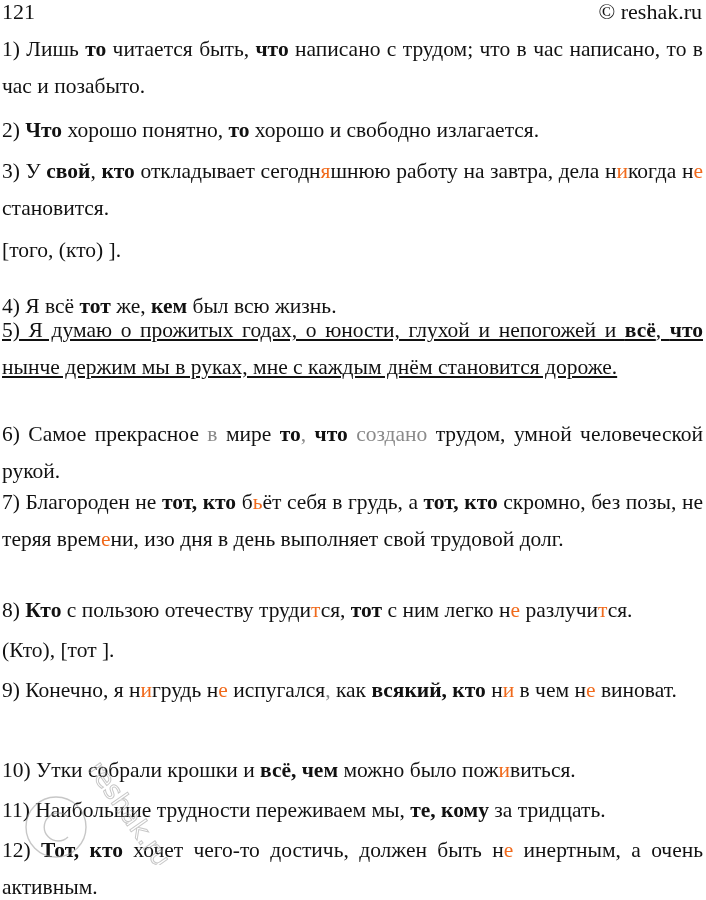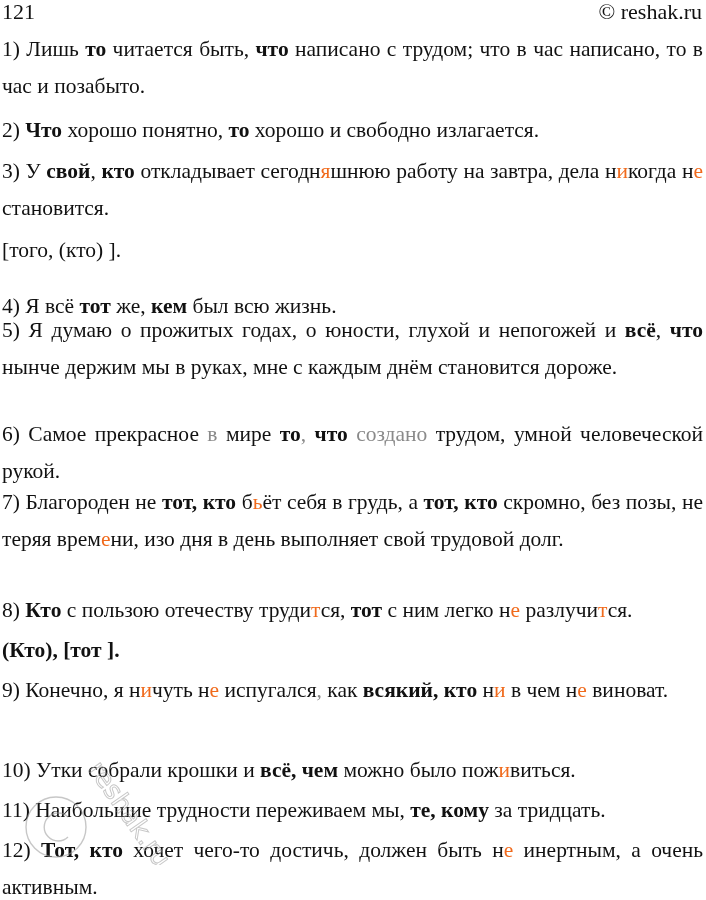--- a/index.html
+++ b/index.html
@@ -37,26 +37,26 @@
     <span class="num">121</span>
     <span class="site">© reshak.ru</span>
   </div>
 
   <div id="content">
       <div class="para" style="top: 31px;"><span>1) Лишь </span><span class="seg-bold">то</span><span> читается быть, </span><span class="seg-bold">что</span><span> написано с трудом; что в час написано, то в час и позабыто.</span></div>
       <div class="para" style="top: 112px;"><span>2) </span><span class="seg-bold">Что</span><span> хорошо понятно, </span><span class="seg-bold">то</span><span> хорошо и свободно излагается.</span></div>
       <div class="para" style="top: 153px;"><span>3) У </span><span class="seg-bold">свой</span><span>, </span><span class="seg-bold">кто</span><span> откладывает сегодн</span><span class="seg-orange">я</span><span>шнюю работу на завтра, дела н</span><span class="seg-orange">и</span><span>когда н</span><span class="seg-orange">е</span><span> становится.</span></div>
       <div class="para nojust" style="top: 232px;"><span>[того, (кто) ].</span></div>
       <div class="para" style="top: 260px; margin-top: 28px;"><span>4) Я всё </span><span class="seg-bold">тот</span><span> же, </span><span class="seg-bold">кем</span><span> был всю жизнь.</span></div>
-      <div class="para" style="top: 312px;"><span>5) Я думаю о прожитых годах, о юности, глухой и непогожей и </span><span class="seg-bold">всё</span><span>, </span><span class="seg-bold">что</span><span> нынче держим мы в руках, мне с каждым днём становится дороже.</span></div>
+      <div class="para" style="top: 312px; text-decoration: underline;"><span>5) Я думаю о прожитых годах, о юности, глухой и непогожей и </span><span class="seg-bold">всё</span><span>, </span><span class="seg-bold">что</span><span> нынче держим мы в руках, мне с каждым днём становится дороже.</span></div>
       <div class="para" style="top: 416px;"><span>6) Самое </span><span>прекрасное</span><span> </span><span class="seg-gray">в</span><span> мире </span><span class="seg-bold">то</span><span class="seg-gray">, </span><span class="seg-bold">что</span><span> </span><span class="seg-gray">создано</span><span> трудом, умной человеческой рукой.</span></div>
       <div class="para" style="top: 484px;"><span>7) Благороден не </span><span class="seg-bold">тот, кто</span><span> б</span><span class="seg-orange">ь</span><span>ёт себя в грудь, а </span><span class="seg-bold">тот, кто</span><span> скромно, без позы, не теряя врем</span><span class="seg-orange">е</span><span>ни, изо дня в день выполняет свой трудовой долг.</span></div>
       <div class="para" style="top: 592px;"><span>8) </span><span class="seg-bold">Кто</span><span> с пользою отечеству труди</span><span class="seg-orange">т</span><span>ся, </span><span class="seg-bold">тот</span><span> с ним легко н</span><span class="seg-orange">е</span><span> разлучи</span><span class="seg-orange">т</span><span>ся.</span></div>
-      <div class="para nojust" style="top: 632px; font-weight: bold;"><span>(Кто), [тот ].</span></div>
-      <div class="para" style="top: 672px;"><span>9) Конечно, я н</span><span class="seg-orange">и</span><span>чуть н</span><span class="seg-orange">е</span><span> испугался</span><span class="seg-gray">,</span><span> как </span><span class="seg-bold">всякий, кто</span><span> н</span><span class="seg-orange">и</span><span> в чем н</span><span class="seg-orange">е</span><span> виноват.</span></div>
+      <div class="para nojust" style="top: 632px;"><span>(Кто), [тот ].</span></div>
+      <div class="para" style="top: 672px;"><span>9) Конечно, я н</span><span class="seg-orange">и</span><span>грудь н</span><span class="seg-orange">е</span><span> испугался</span><span class="seg-gray">,</span><span> как </span><span class="seg-bold">всякий, кто</span><span> н</span><span class="seg-orange">и</span><span> в чем н</span><span class="seg-orange">е</span><span> виноват.</span></div>
       <div class="para" style="top: 752px;"><span>10) Утки собрали крошки и </span><span class="seg-bold">всё, чем</span><span> можно было пож</span><span class="seg-orange">и</span><span>виться.</span></div>
       <div class="para" style="top: 792px;"><span>11) Наибольшие трудности переживаем мы, </span><span class="seg-bold">те, кому</span><span> за тридцать.</span></div>
       <div class="para" style="top: 832px;"><span>12) </span><span class="seg-bold">Тот, кто</span><span> хочет чего-то достичь, должен быть н</span><span class="seg-orange">е</span><span> инертным, а очень активным.</span></div>
     </div>
 
   <svg class="watermark" viewBox="0 0 150 120">
     <g fill="none" stroke="#9a9a9a" stroke-width="1.4">
       <circle cx="38" cy="82" r="30"></circle>
       <path d="M50 72 A14 14 0 1 0 50 92"></path>
     </g>

